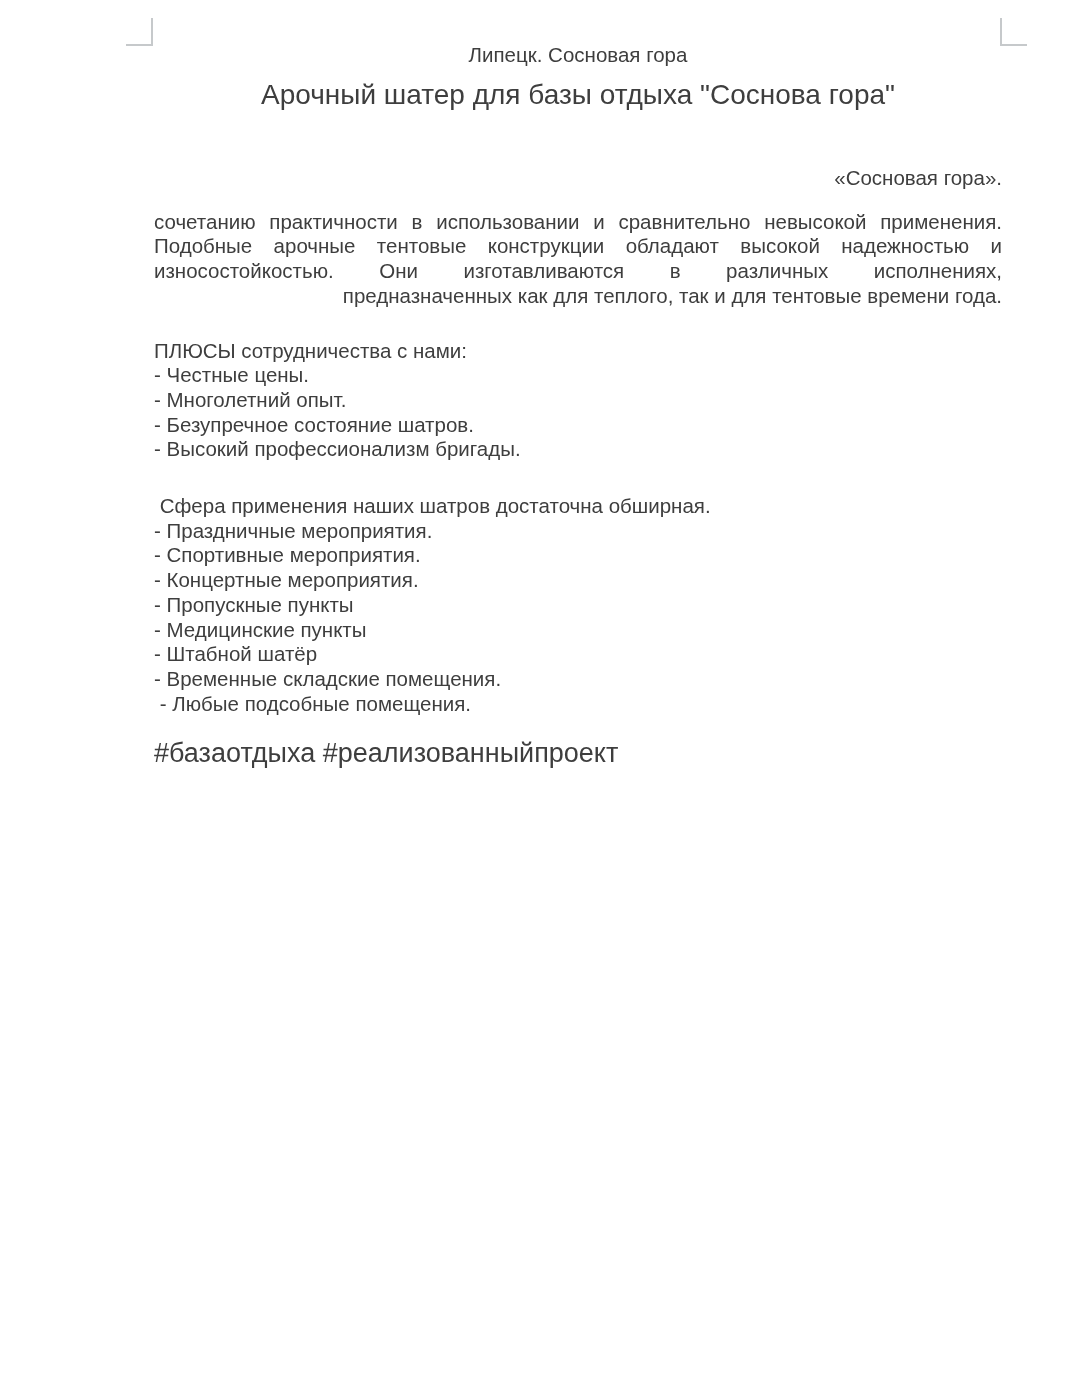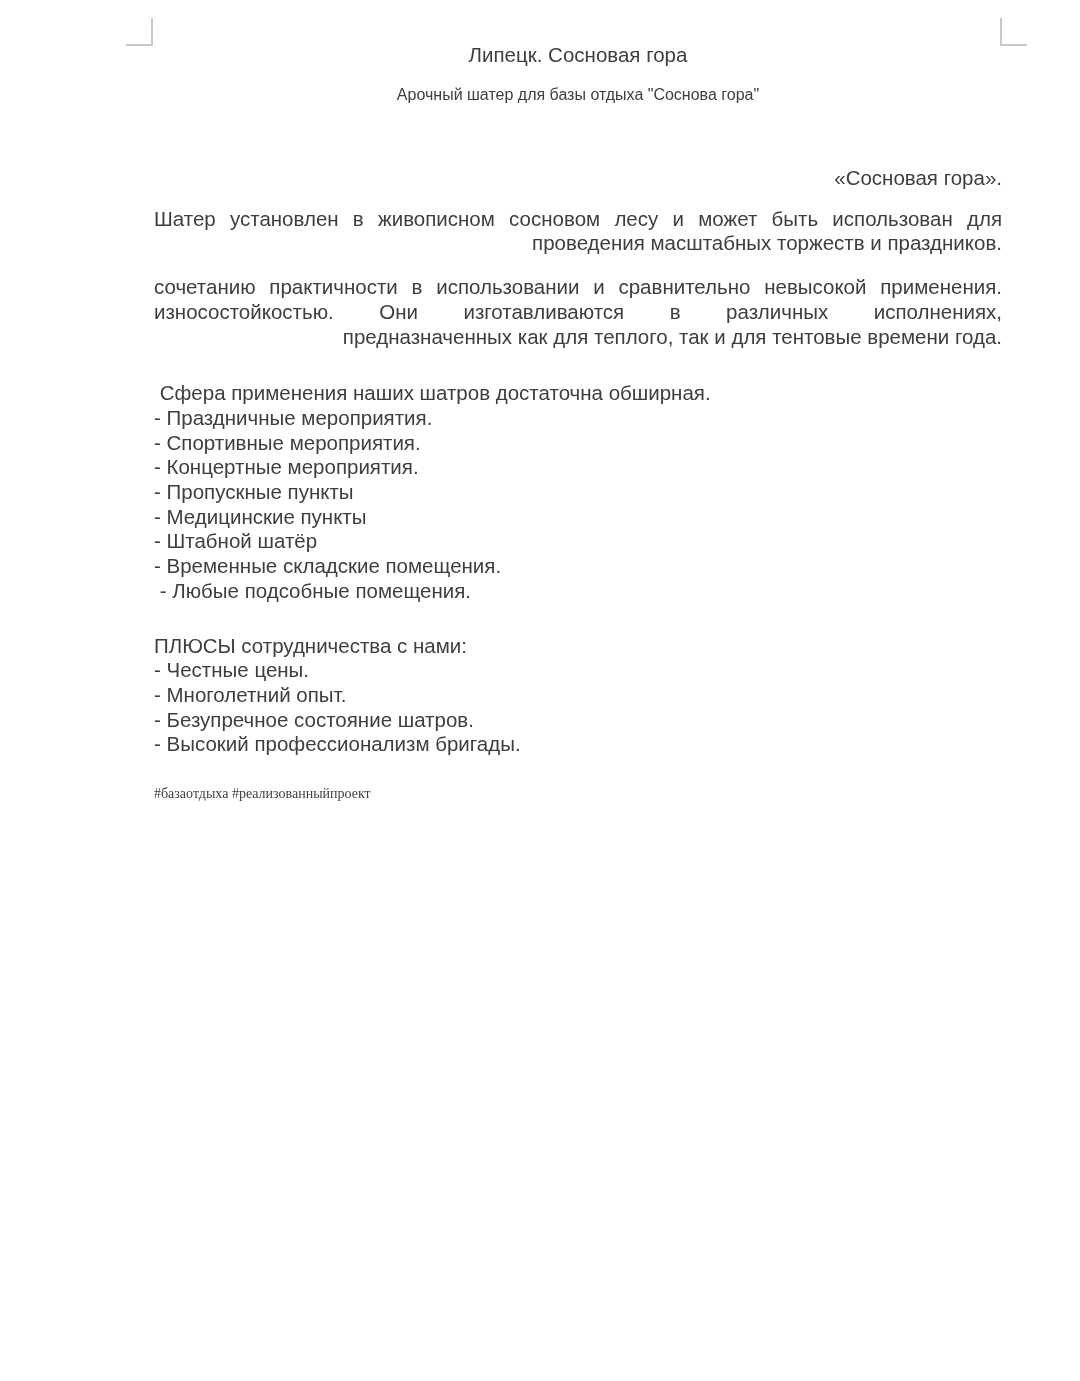--- a/index.html
+++ b/index.html
@@ -37,40 +37,39 @@
 
   .loc-heading {
     margin-top: 42px;
     text-align: center;
     font-size: 20.5px;
     line-height: 25px;
   }
   .doc-title {
     margin-top: 14px;
     text-align: center;
-    font-size: 16px;
+    font-size: 28px;
     line-height: 28px;
   }
   .para { font-size: 20.5px; line-height: 24.7px; }
   .p-intro    { margin-top: 57px; }
   .p-setting  { margin-top: 16px; }
   .p-benefits { margin-top: 19px; }
   .jl     { text-align: justify; text-align-last: justify; }
   .jl-end { text-align: right; }
 
   .list-block { font-size: 20.5px; line-height: 24.7px; }
   .list-block div { white-space: pre-wrap; }
   .pluses { margin-top: 30px; }
   .scope  { margin-top: 32px; }
 
   .hashtags {
     margin-top: 25px;
-    font-size: 14px;
+    font-size: 27px;
     line-height: 24.7px;
-    font-family: Liberation Serif, serif;
   }
 </style>
 </head>
 <body>
 
 <div class="page">
 
   <div class="mark mark-tl"></div>
   <div class="mark mark-tr"></div>
   <div class="mark mark-bl"></div>
@@ -79,50 +78,47 @@
   <div class="content">
 
     <div class="loc-heading">Липецк. Сосновая гора</div>
 
     <div class="doc-title">Арочный шатер для базы отдыха "Соснова гора"</div>
 
     <div class="para p-intro">
       <div class="jl-end">«Сосновая гора».</div>
     </div>
 
-    <div class="para p-setting">
-      <div class="jl">Шатер установлен в живописном сосновом лесу и может быть использован для</div>
-      <div class="jl-end">проведения масштабных торжеств и праздников.</div>
-    </div>
 
     <div class="para p-benefits">
       <div class="jl">сочетанию практичности в использовании и сравнительно невысокой применения.</div>
+      <div class="jl">Подобные арочные тентовые конструкции обладают высокой надежностью и</div>
       <div class="jl">износостойкостью. Они изготавливаются в различных исполнениях,</div>
       <div class="jl-end">предназначенных как для теплого, так и для тентовые времени года.</div>
+    </div>
+
+    <div class="list-block pluses">
+      <div>ПЛЮСЫ сотрудничества с нами:</div>
+      <div>- Честные цены.</div>
+      <div>- Многолетний опыт.</div>
+      <div>- Безупречное состояние шатров.</div>
+      <div>- Высокий профессионализм бригады.</div>
     </div>
 
     <div class="list-block scope">
       <div> Сфера применения наших шатров достаточна обширная.</div>
       <div>- Праздничные мероприятия.</div>
       <div>- Спортивные мероприятия.</div>
       <div>- Концертные мероприятия.</div>
       <div>- Пропускные пункты</div>
       <div>- Медицинские пункты</div>
       <div>- Штабной шатёр</div>
       <div>- Временные складские помещения.</div>
       <div> - Любые подсобные помещения.</div>
     </div>
 
-    <div class="list-block pluses">
-      <div>ПЛЮСЫ сотрудничества с нами:</div>
-      <div>- Честные цены.</div>
-      <div>- Многолетний опыт.</div>
-      <div>- Безупречное состояние шатров.</div>
-      <div>- Высокий профессионализм бригады.</div>
-    </div>
-
     <div class="hashtags">
       <span>#базаотдыха</span>
       <span>#реализованныйпроект</span>
     </div>
 
   </div>
 </div>
 
 </body></html>

